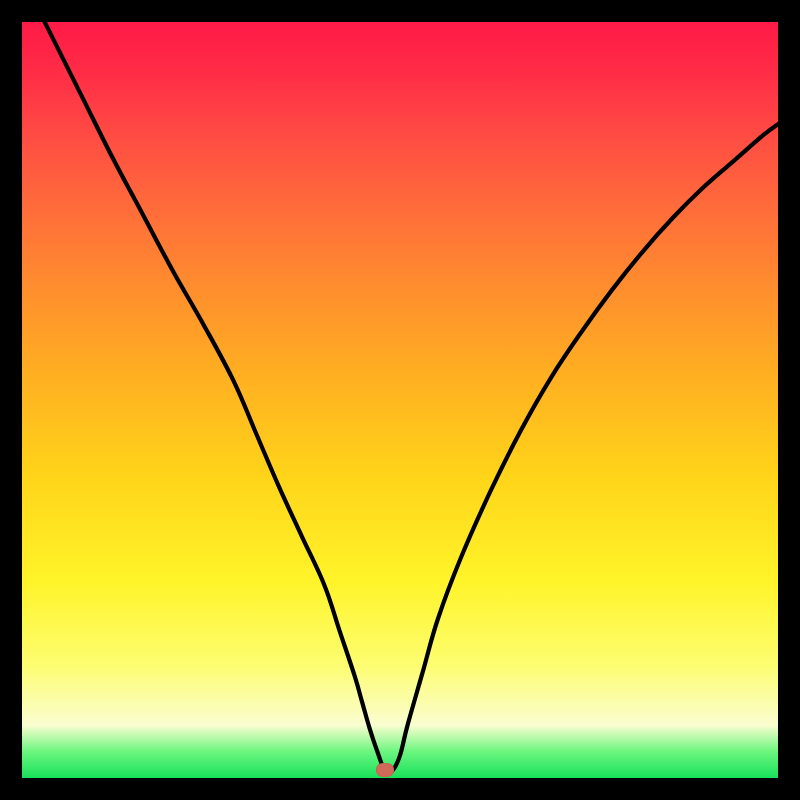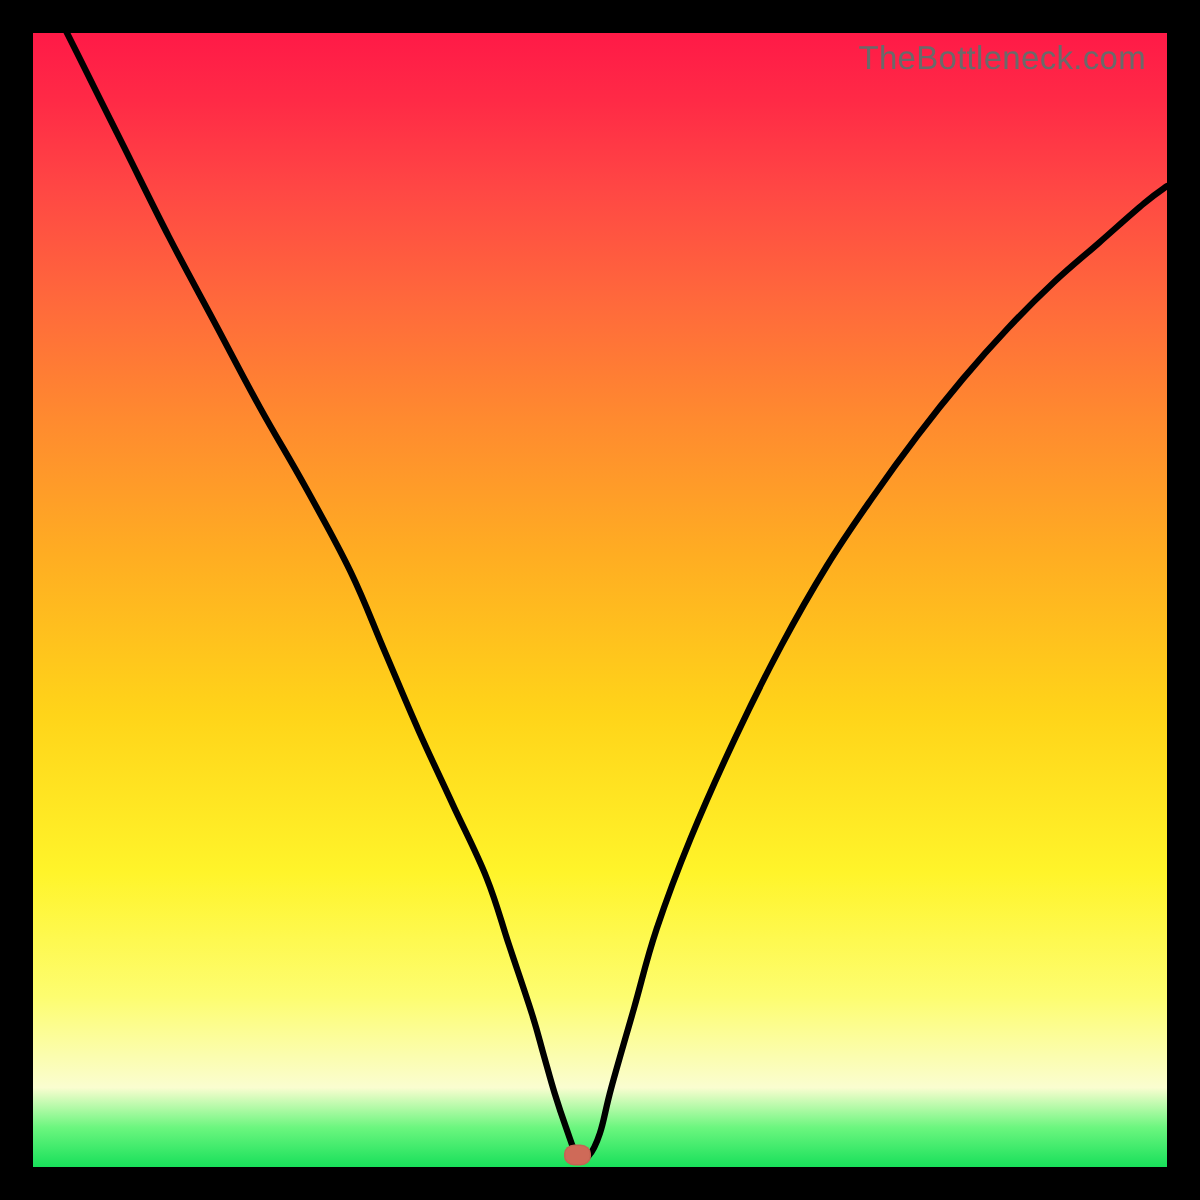--- a/index.html
+++ b/index.html
@@ -66,21 +66,20 @@
     border-radius: 7px / 6px;
     background: #cf6a58;
     box-shadow: 0 0 0 1px rgba(0,0,0,0.05) inset;
   }
 </style>
 </head>
 <body>
 
 <div class="frame">
   <div class="plot">
-    <div class="watermark">TheBottleneck.com</div>
 
     <svg class="curve" viewBox="0 0 756 756" preserveAspectRatio="none">
       <path id="curve-path" d="M 0.00 -45.36 C 5.54 -34.27, 19.15 -7.06, 30.24 15.12 C 41.33 37.30, 49.39 53.42, 60.48 75.60 C 71.57 97.78, 79.63 114.60, 90.72 136.08 C 101.81 157.56, 109.87 171.99, 120.96 192.78 C 132.05 213.57, 140.11 229.38, 151.20 249.48 C 162.29 269.58, 170.35 282.30, 181.44 302.40 C 192.53 322.50, 201.98 339.00, 211.68 359.10 C 221.38 379.20, 226.04 392.62, 234.36 412.02 C 242.68 431.42, 248.72 446.23, 257.04 464.94 C 265.36 483.65, 271.40 496.06, 279.72 514.08 C 288.04 532.10, 295.47 545.89, 302.40 563.22 C 309.33 580.55, 311.98 591.95, 317.52 608.58 C 323.06 625.21, 328.48 640.77, 332.64 653.94 C 336.80 667.11, 337.43 670.70, 340.20 680.40 C 342.97 690.10, 344.99 697.85, 347.76 706.86 C 350.53 715.87, 352.55 721.92, 355.32 729.54 C 358.09 737.16, 360.11 744.98, 362.88 748.44 C 365.65 751.91, 367.67 751.21, 370.44 748.44 C 373.21 745.67, 375.23 741.64, 378.00 733.32 C 380.77 725.00, 381.40 718.33, 385.56 703.08 C 389.72 687.83, 395.14 669.56, 400.68 650.16 C 406.22 630.76, 408.87 618.03, 415.80 597.24 C 422.73 576.45, 428.78 560.32, 438.48 536.76 C 448.18 513.20, 457.63 492.28, 468.72 468.72 C 479.81 445.16, 487.87 429.03, 498.96 408.24 C 510.05 387.45, 518.11 373.34, 529.20 355.32 C 540.29 337.30, 548.35 325.90, 559.44 309.96 C 570.53 294.02, 578.59 282.93, 589.68 268.38 C 600.77 253.83, 608.83 243.75, 619.92 230.58 C 631.01 217.41, 639.07 208.34, 650.16 196.56 C 661.25 184.78, 669.31 176.71, 680.40 166.32 C 691.49 155.92, 699.55 149.56, 710.64 139.86 C 721.73 130.16, 732.56 120.33, 740.88 113.40 C 749.20 106.47, 753.23 104.14, 756.00 102.06" fill="none" stroke="#000000" stroke-width="4.2" stroke-linecap="round" stroke-linejoin="round"></path>
     </svg>
 
     <div class="marker" id="minimum-marker" style="left: 353.88px; top: 741.44px; background: rgb(207, 106, 88);"></div>
   </div>
 </div>
 
 </body></html>

